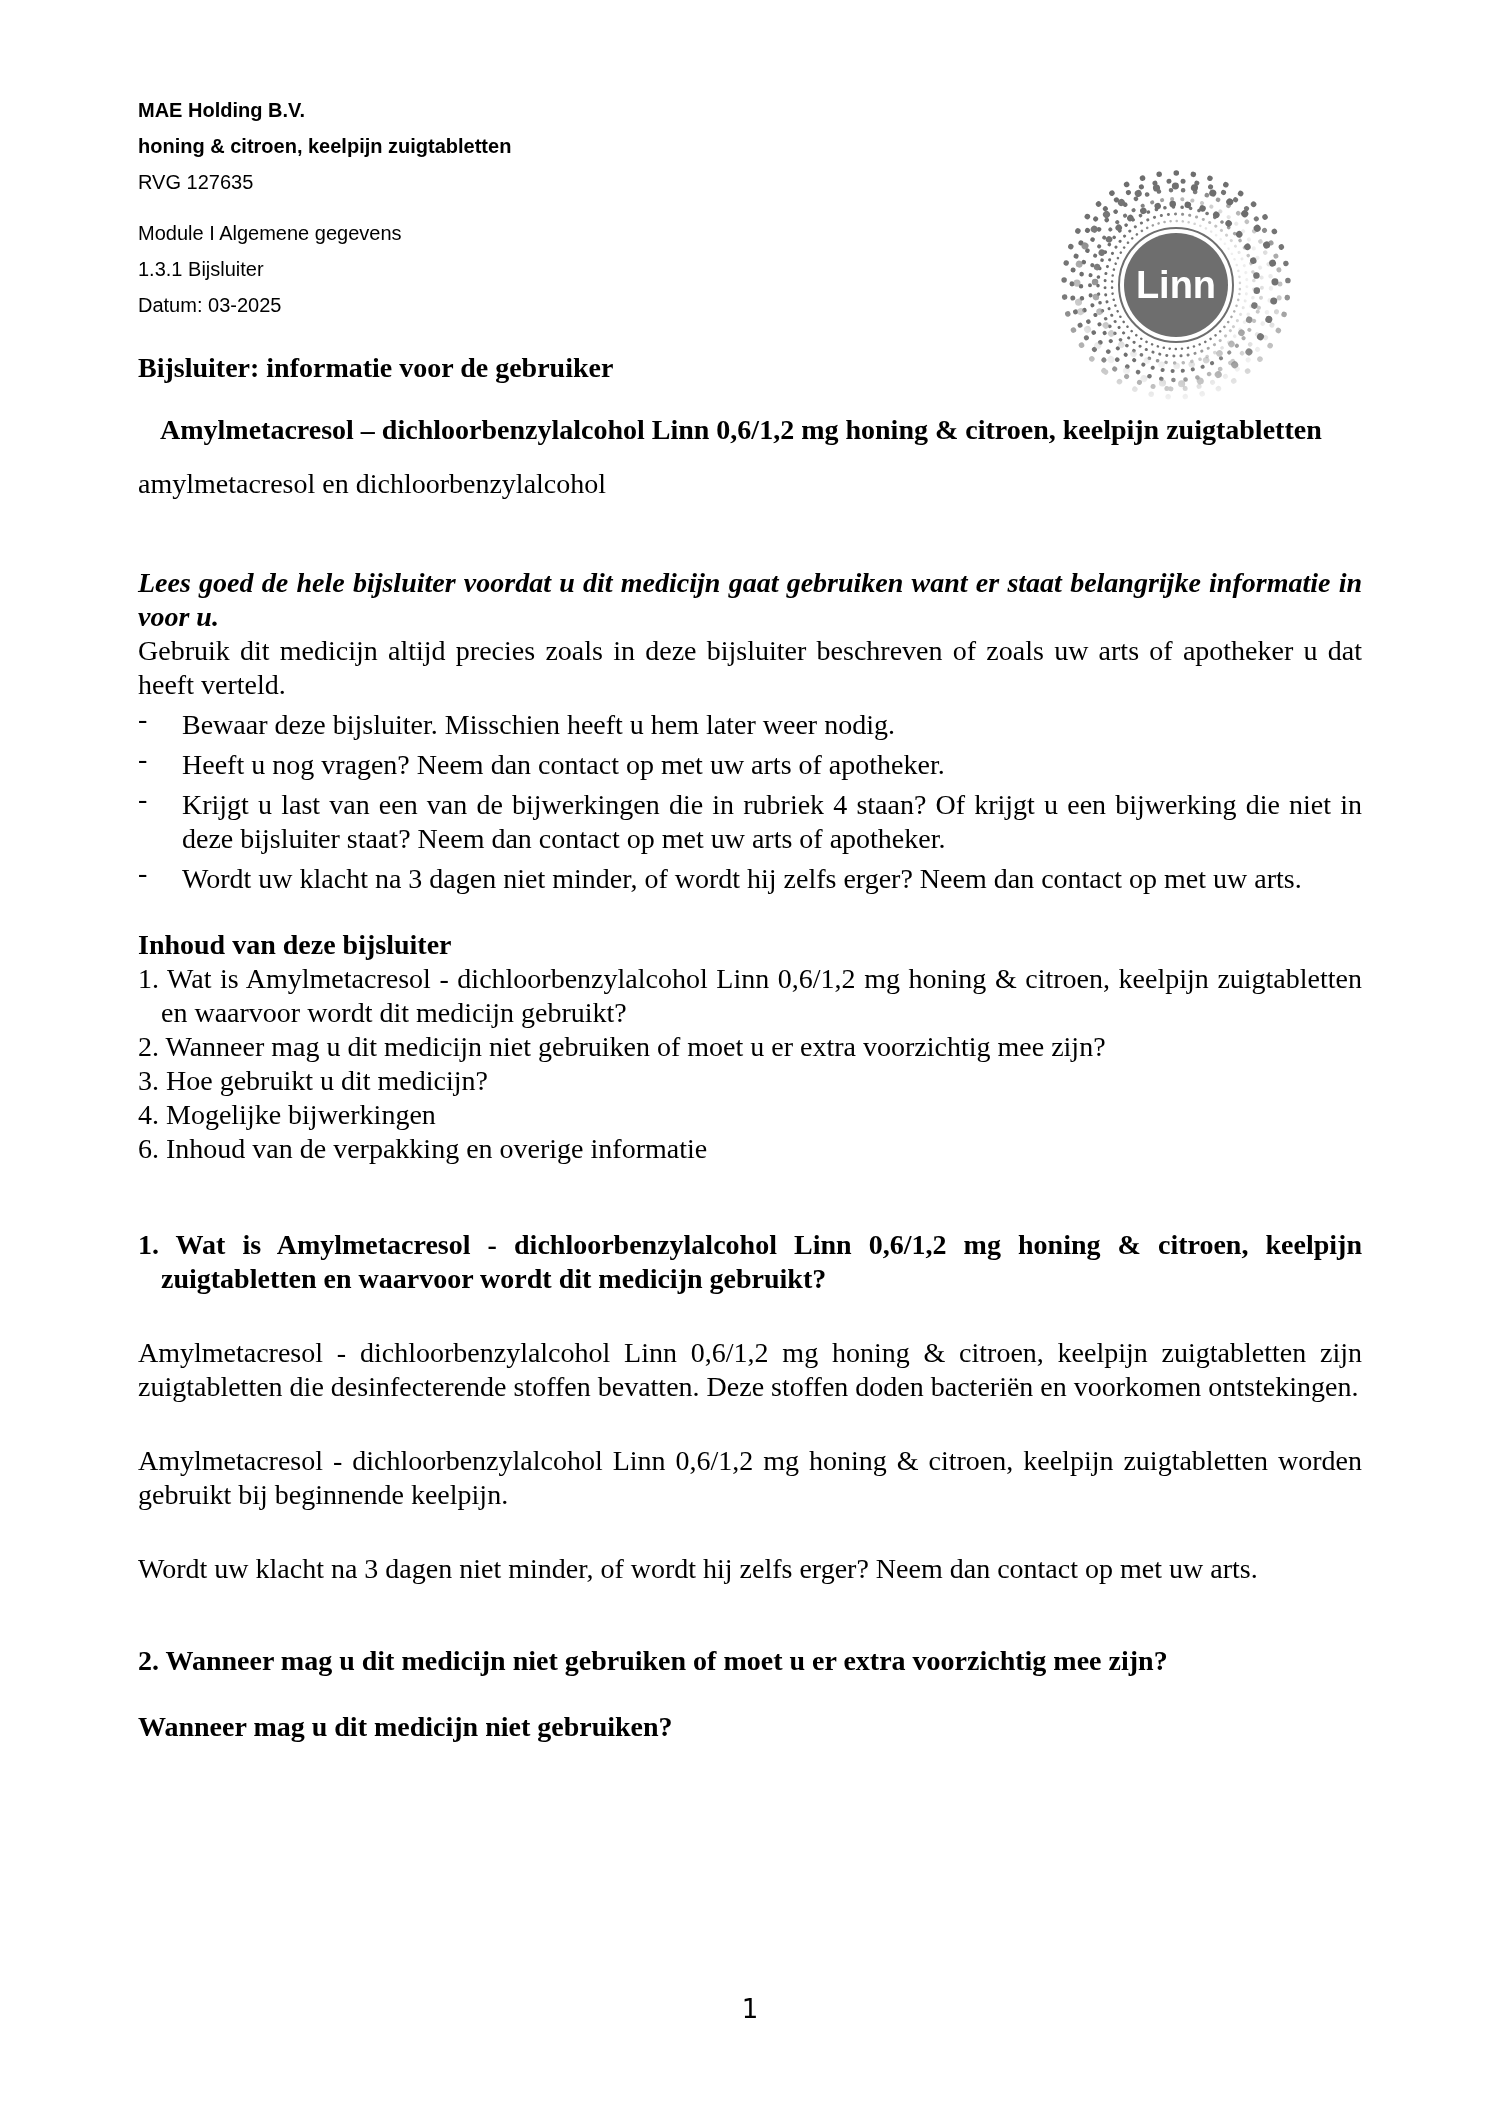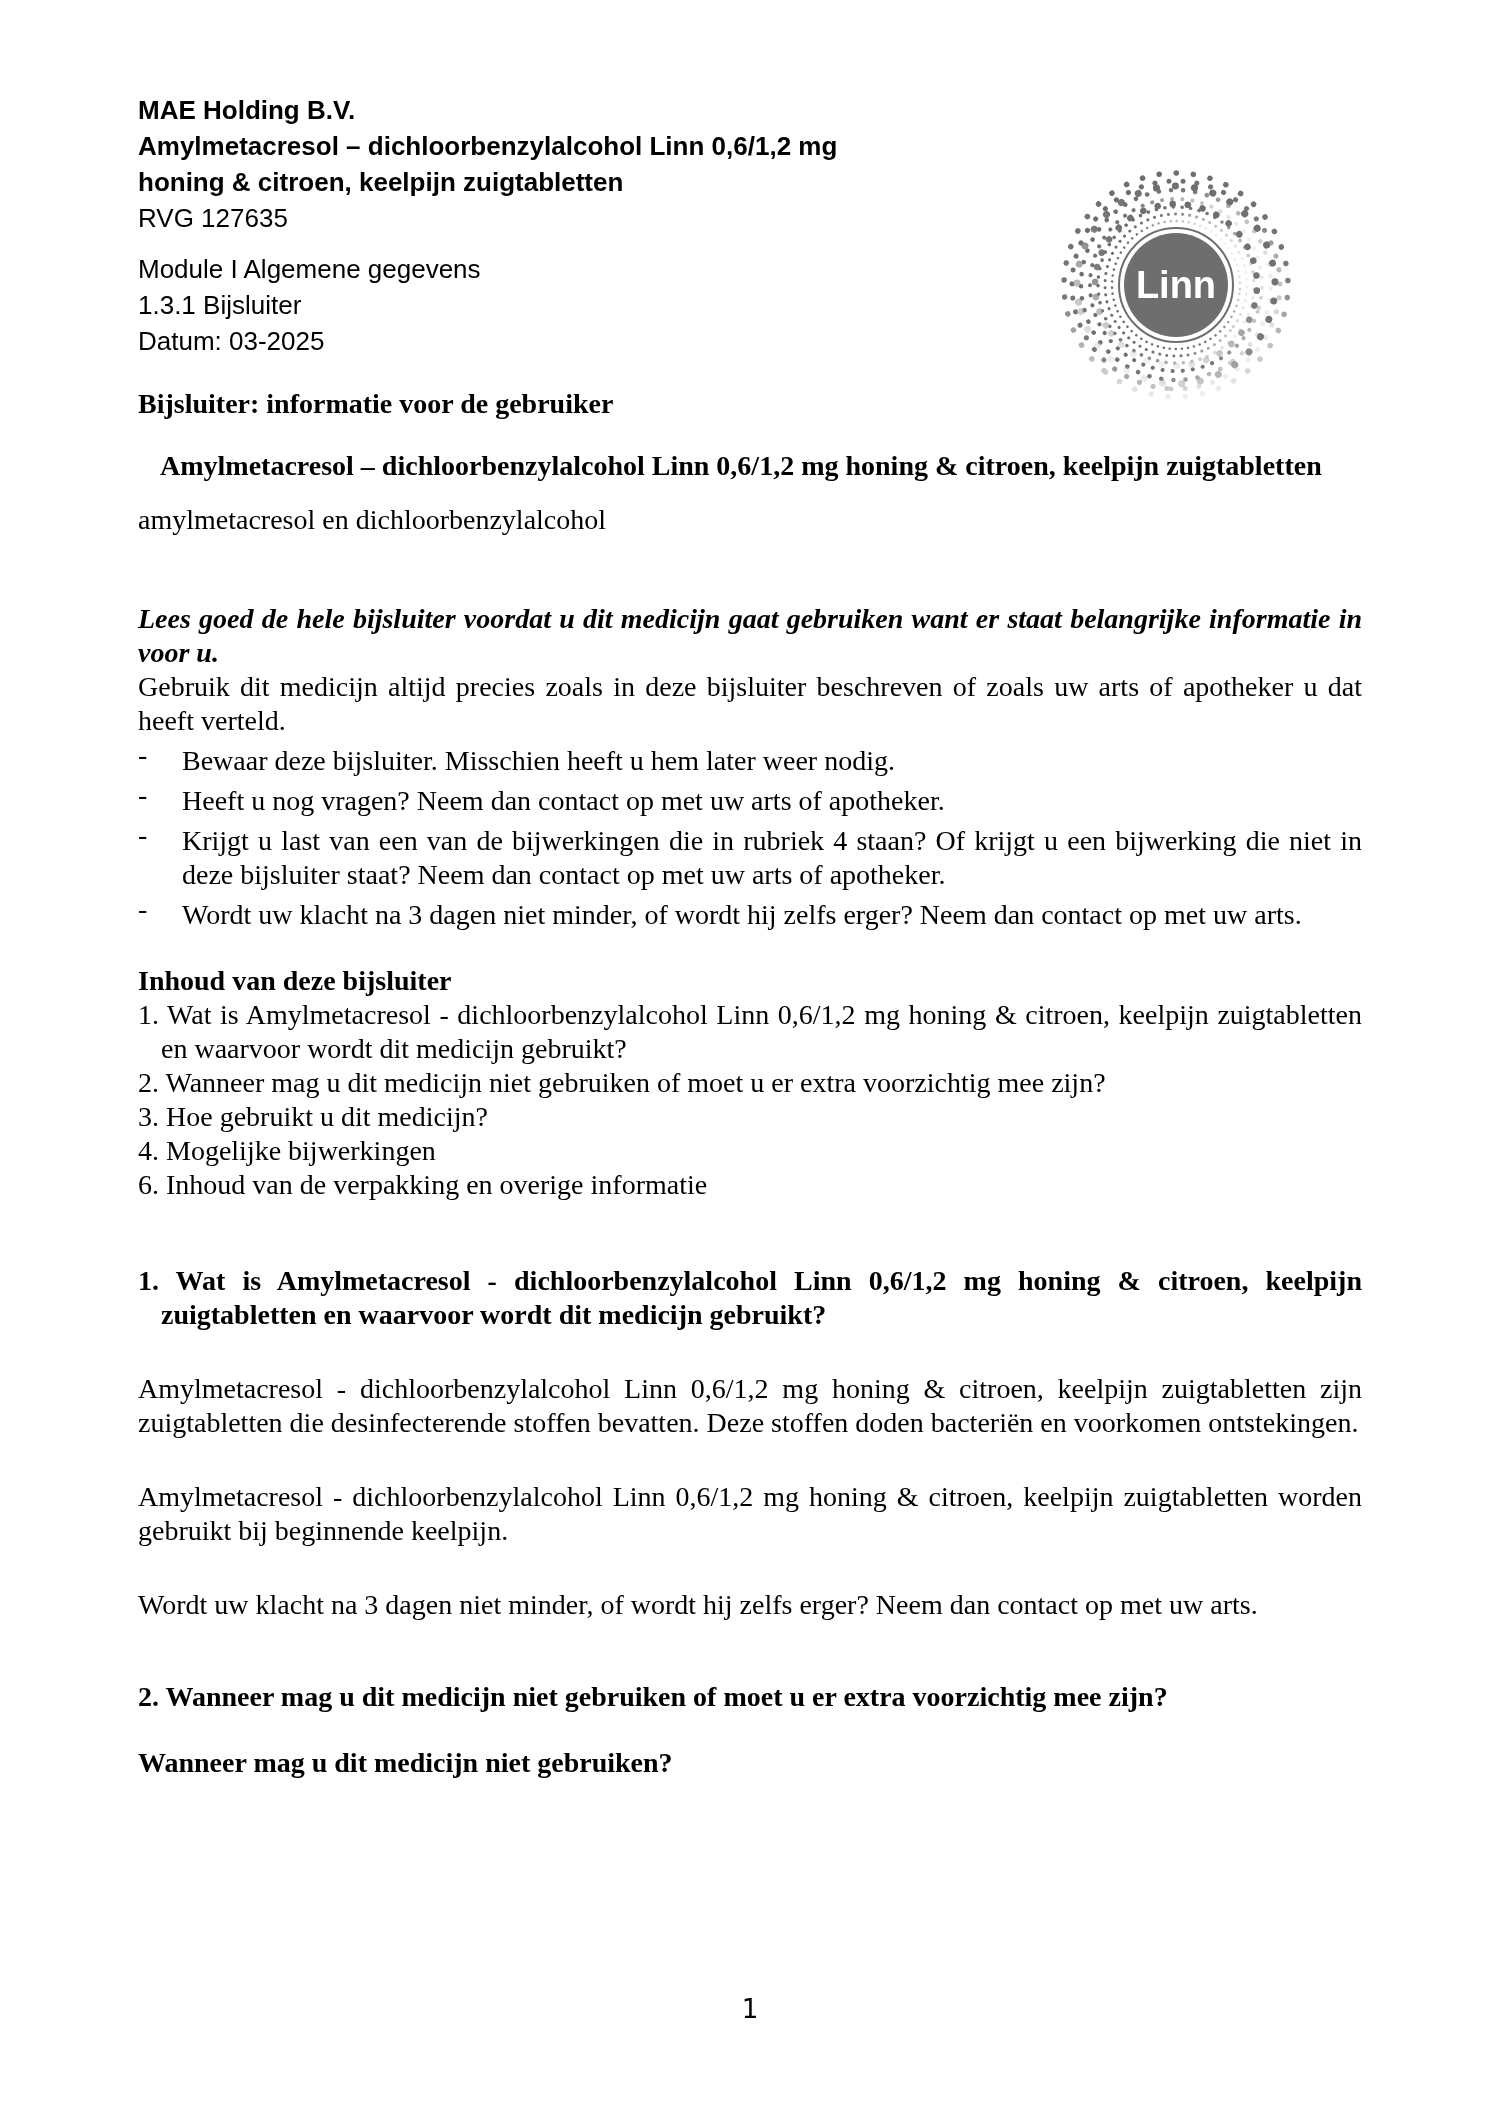--- a/index.html
+++ b/index.html
@@ -6,21 +6,21 @@
   .page{
     position:relative;
     width:1494px;height:2112px;
     background:#ffffff;color:#000;
     font-family:"Liberation Serif",serif;
     font-size:28px;line-height:34px;
     box-sizing:border-box;
     padding:92px 132px 0 138px;
     overflow:hidden;
   }
-  .sans{font-family:"Liberation Sans",sans-serif;font-size:26px;line-height:36px;}
+  .sans{font-family:"Liberation Sans",sans-serif;font-size:20px;line-height:36px;}
   .b{font-weight:bold;}
   .center{text-align:left;}
   .just{text-align:justify;}
   .module-block{margin-top:15px;}
   .doc-title{margin-top:28px;}
   .product-title{margin-top:28px;max-width:1180px;margin-left:auto;margin-right:auto;}
   .actives{margin-top:20px;}
   .read-heading{margin-top:65px;font-style:italic;}
   .bullets{margin:0;}
   .brow{display:flex;}
@@ -39,21 +39,20 @@
     font-family:"DejaVu Sans",sans-serif;font-size:26px;
   }
 </style>
 </head>
 <body>
 
 <div class="page">
 
   <div class="sans">
     <div class="b">MAE Holding B.V.</div>
-    <div class="b">Amylmetacresol – dichloorbenzylalcohol Linn 0,6/1,2 mg</div>
     <div class="b">honing &amp; citroen, keelpijn zuigtabletten</div>
     <div>RVG 127635</div>
     <div class="module-block">
       <div>Module I Algemene gegevens</div>
       <div>1.3.1 Bijsluiter</div>
       <div>Datum: 03-2025</div>
     </div>
   </div>
 
   <div class="logo">

